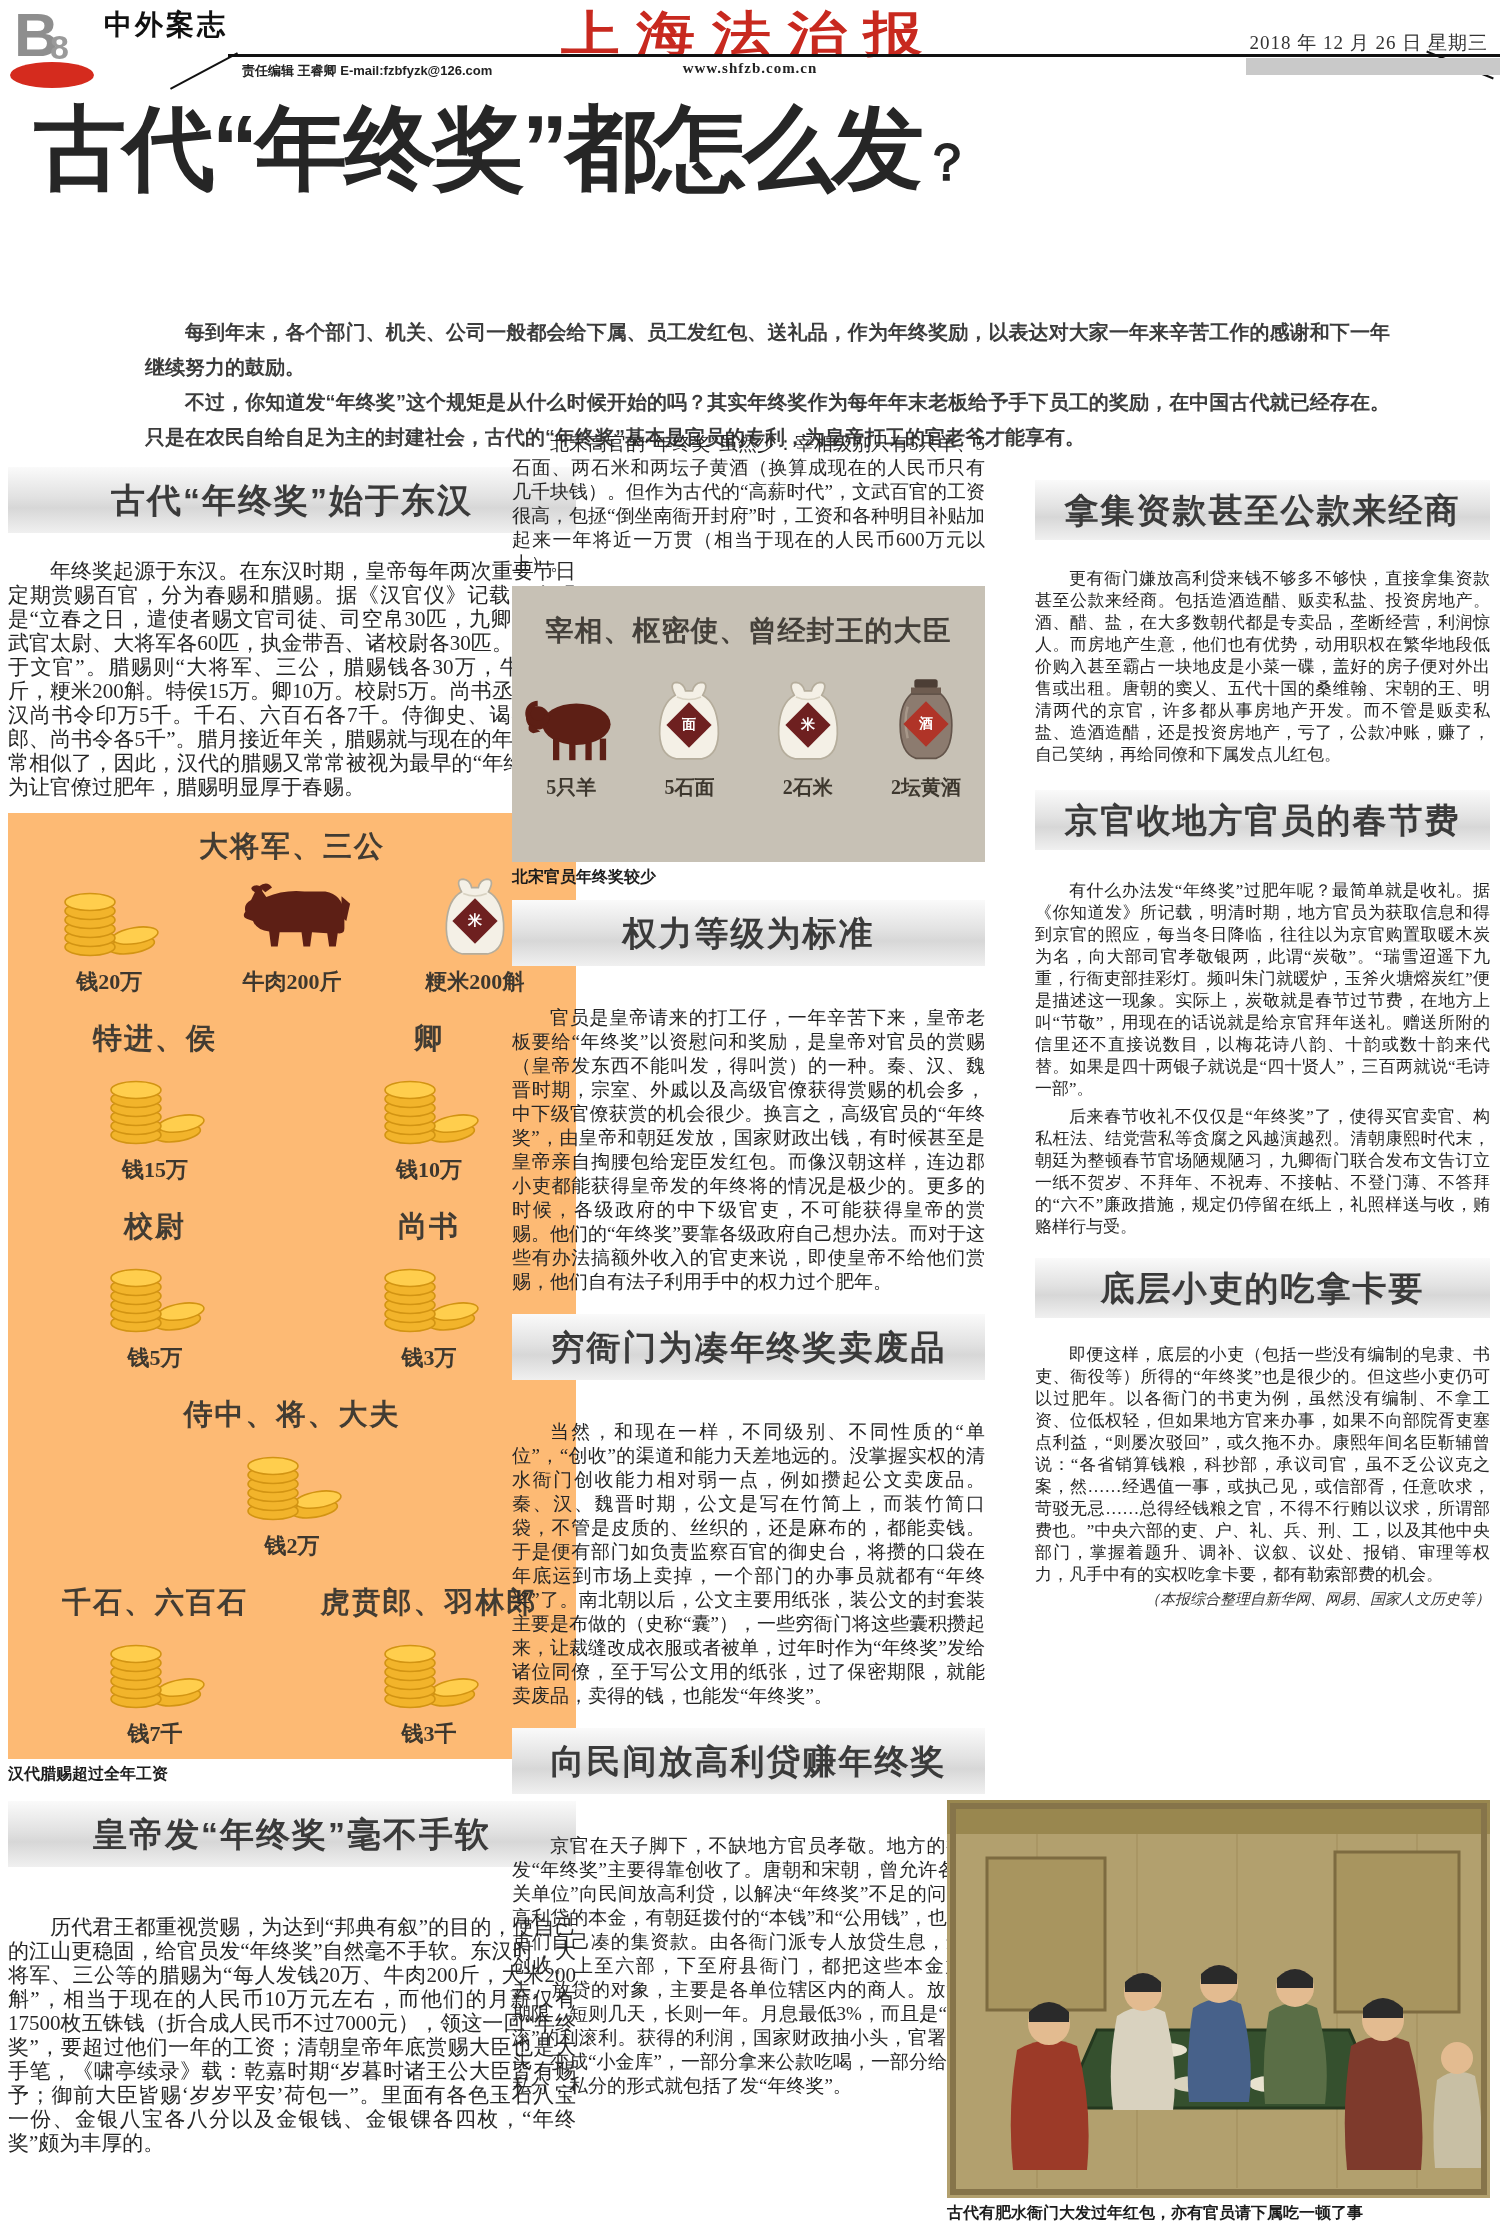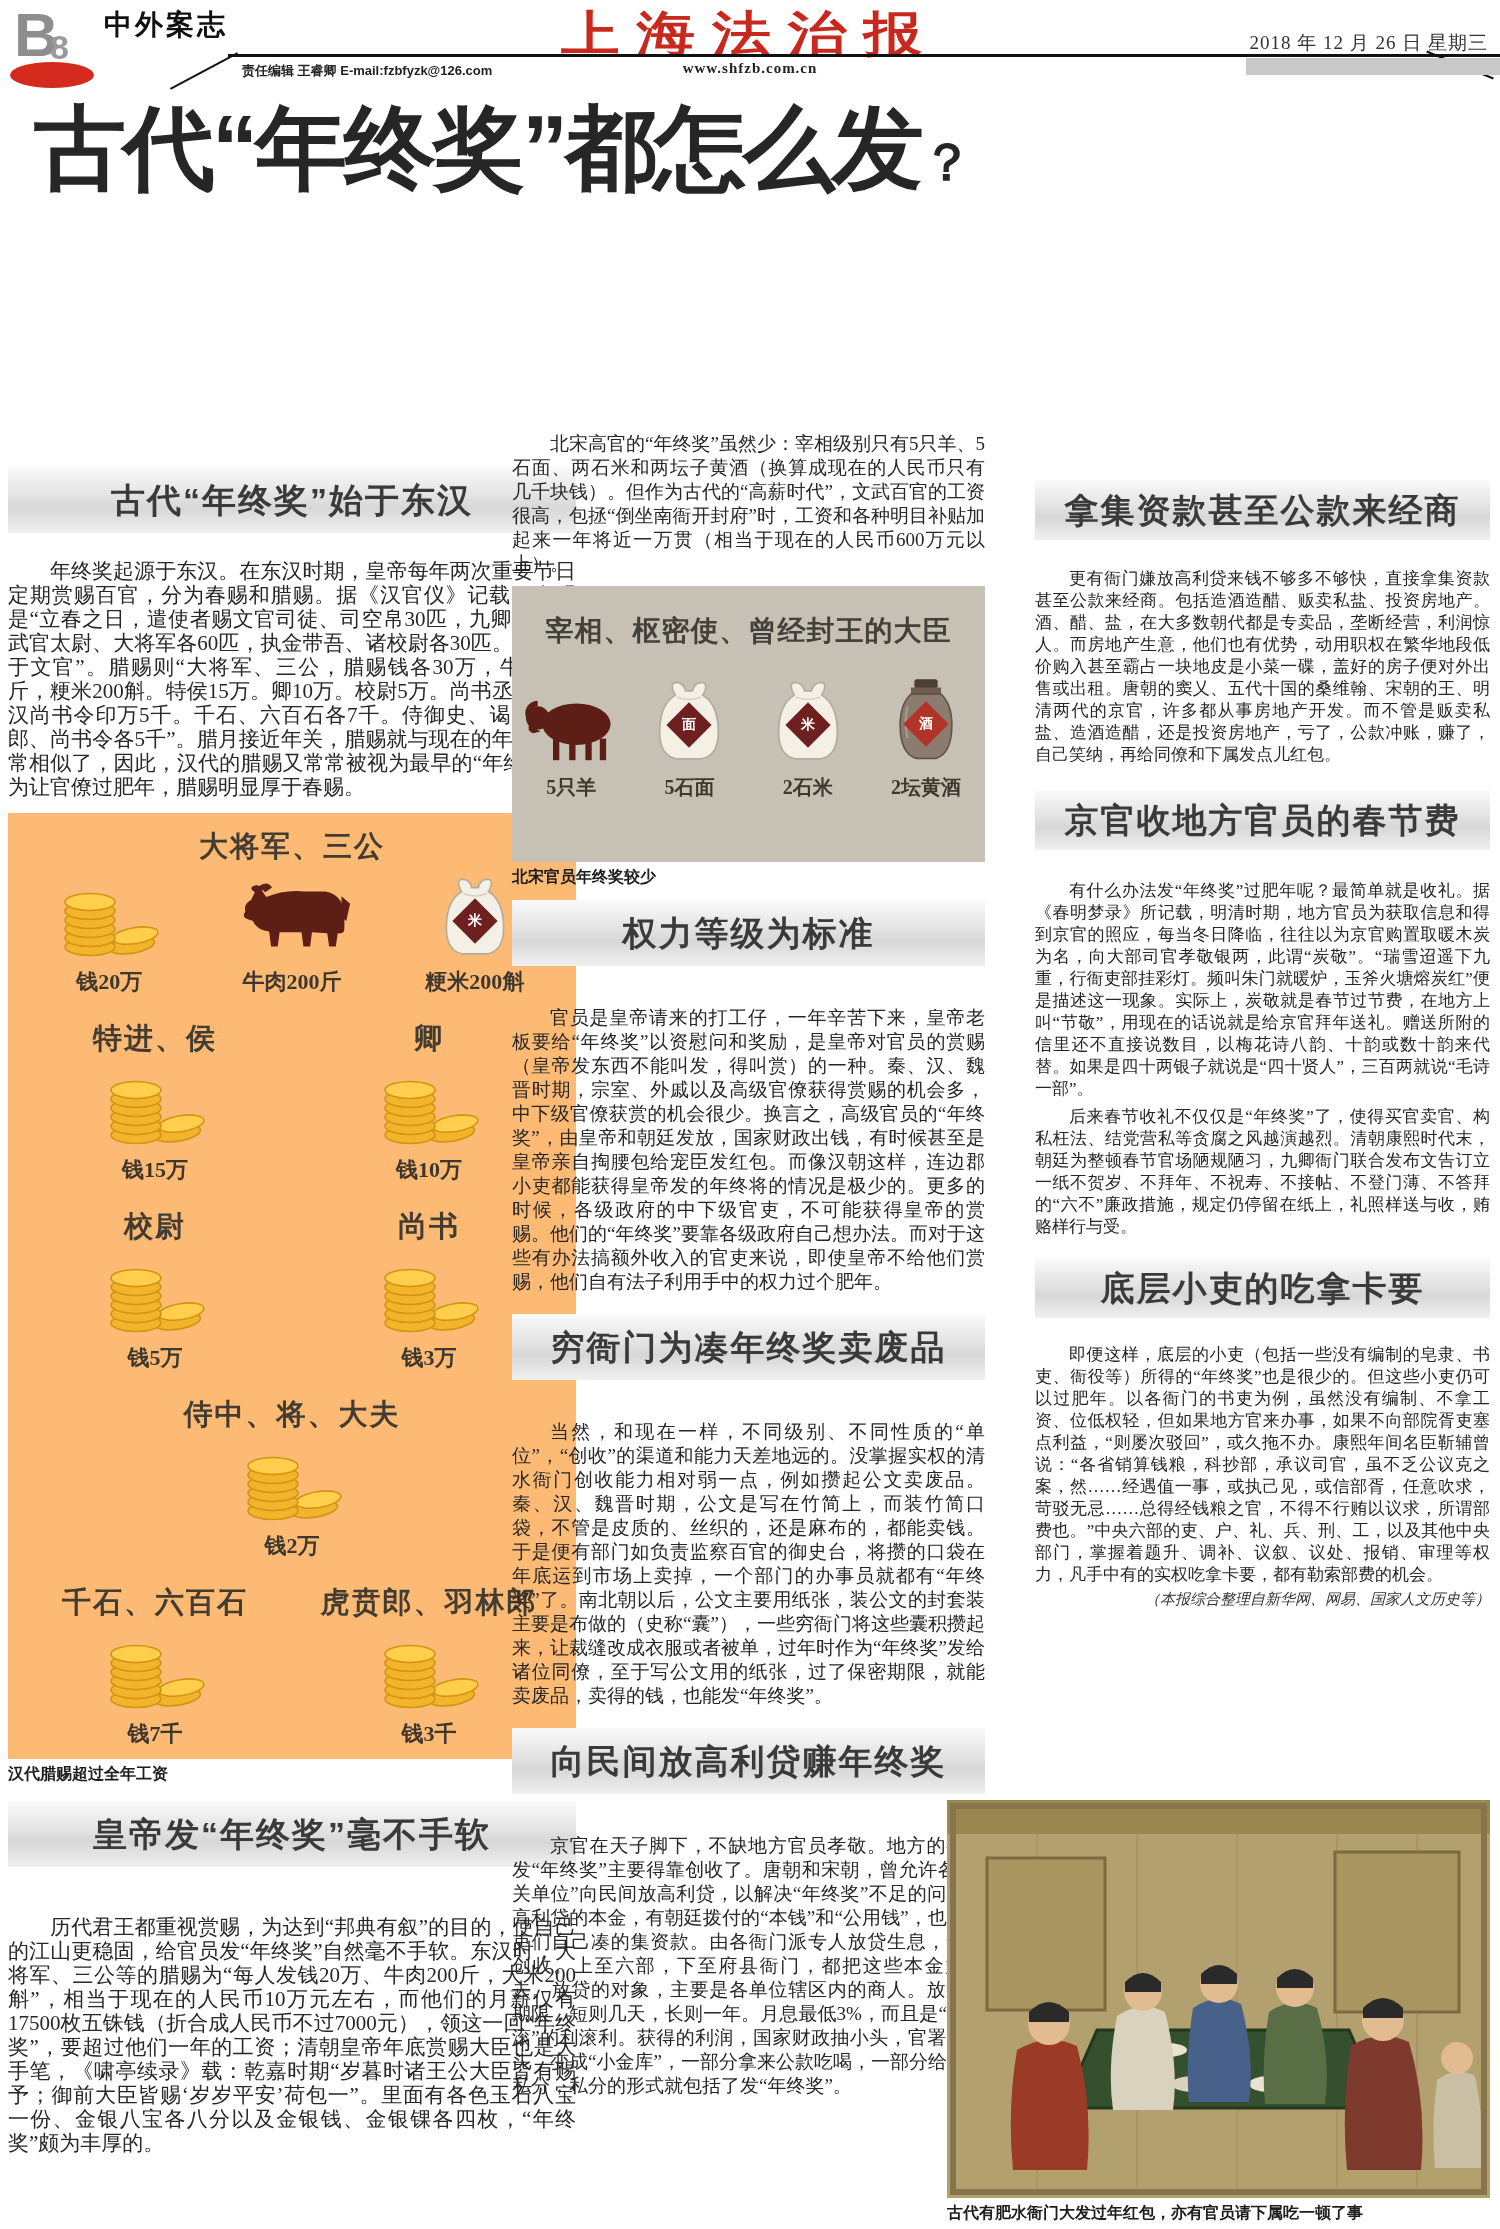--- a/index.html
+++ b/index.html
@@ -145,20 +145,24 @@
     <div class="hdr-rule"></div>
     <div class="hdr-slash-l"></div>
     <div class="hdr-slash-r"></div>
     <div class="editor-line">责任编辑 王睿卿 E-mail:fzbfyzk@126.com</div>
     <div class="site-url">www.shfzb.com.cn</div>
     <div class="hdr-graybar"></div>
   </div>
 
   <div class="headline"><span>古代“年终奖”都怎么发</span><span class="qm">？</span></div>
 
+  <div class="intro">
+    <p>每到年末，各个部门、机关、公司一般都会给下属、员工发红包、送礼品，作为年终奖励，以表达对大家一年来辛苦工作的感谢和下一年继续努力的鼓励。</p>
+    <p>不过，你知道发“年终奖”这个规矩是从什么时候开始的吗？其实年终奖作为每年年末老板给予手下员工的奖励，在中国古代就已经存在。只是在农民自给自足为主的封建社会，古代的“年终奖”基本是官员的专利，为皇帝打工的官老爷才能享有。</p>
+  </div>
 
   <div class="col col1">
     <div class="sec-title">古代“年终奖”始于东汉</div>
     <p class="body-p" style="margin-top:26px;">年终奖起源于东汉。在东汉时期，皇帝每年两次重要节日定期赏赐百官，分为春赐和腊赐。据《汉官仪》记载，春赐是“立春之日，遣使者赐文官司徒、司空帛30匹，九卿15匹；武官太尉、大将军各60匹，执金带吾、诸校尉各30匹。武官倍于文官”。腊赐则“大将军、三公，腊赐钱各30万，牛肉200斤，粳米200斛。特侯15万。卿10万。校尉5万。尚书丞、郎各汉尚书令印万5千。千石、六百石各7千。侍御史、谒者、议郎、尚书令各5千”。腊月接近年关，腊赐就与现在的年终奖非常相似了，因此，汉代的腊赐又常常被视为最早的“年终奖”。为让官僚过肥年，腊赐明显厚于春赐。</p>
 
     <div class="infographic">
       <div>
         <div class="ig-rank">大将军、三公</div>
         <div class="ig-items">
           <div class="ig-item">
@@ -309,21 +313,21 @@
 
     <div class="sec-title" style="margin-top:20px;">向民间放高利贷赚年终奖</div>
     <p class="body-p" style="margin-top:40px;">京官在天子脚下，不缺地方官员孝敬。地方的衙门发“年终奖”主要得靠创收了。唐朝和宋朝，曾允许各“机关单位”向民间放高利贷，以解决“年终奖”不足的问题。高利贷的本金，有朝廷拨付的“本钱”和“公用钱”，也有官吏们自己凑的集资款。由各衙门派专人放贷生息，进行创收。上至六部，下至府县衙门，都把这些本金放出去。放贷的对象，主要是各单位辖区内的商人。放贷的期限，短则几天，长则一年。月息最低3%，而且是“驴打滚”的利滚利。获得的利润，国家财政抽小头，官署留大头，变成“小金库”，一部分拿来公款吃喝，一部分给官吏私分，私分的形式就包括了发“年终奖”。</p>
   </div>
 
   <div class="col col3">
     <div class="sec-title" style="margin-top:30px;height:60px;line-height:60px;">拿集资款甚至公款来经商</div>
     <p class="body-p" style="margin-top:28px;">更有衙门嫌放高利贷来钱不够多不够快，直接拿集资款甚至公款来经商。包括造酒造醋、贩卖私盐、投资房地产。酒、醋、盐，在大多数朝代都是专卖品，垄断经营，利润惊人。而房地产生意，他们也有优势，动用职权在繁华地段低价购入甚至霸占一块地皮是小菜一碟，盖好的房子便对外出售或出租。唐朝的窦乂、五代十国的桑维翰、宋朝的王、明清两代的京官，许多都从事房地产开发。而不管是贩卖私盐、造酒造醋，还是投资房地产，亏了，公款冲账，赚了，自己笑纳，再给同僚和下属发点儿红包。</p>
 
     <div class="sec-title" style="margin-top:24px;height:60px;line-height:60px;">京官收地方官员的春节费</div>
-    <p class="body-p" style="margin-top:30px;">有什么办法发“年终奖”过肥年呢？最简单就是收礼。据《春明梦录》所记载，明清时期，地方官员为获取信息和得到京官的照应，每当冬日降临，往往以为京官购置取暖木炭为名，向大部司官孝敬银两，此谓“炭敬”。“瑞雪迢遥下九重，行衙吏部挂彩灯。频叫朱门就暖炉，玉斧火塘熔炭红”便是描述这一现象。实际上，炭敬就是春节过节费，在地方上叫“节敬”，用现在的话说就是给京官拜年送礼。赠送所附的信里还不直接说数目，以梅花诗八韵、十韵或数十韵来代替。如果是四十两银子就说是“四十贤人”，三百两就说“毛诗一部”。</p>
+    <p class="body-p" style="margin-top:30px;">有什么办法发“年终奖”过肥年呢？最简单就是收礼。据《你知道发》所记载，明清时期，地方官员为获取信息和得到京官的照应，每当冬日降临，往往以为京官购置取暖木炭为名，向大部司官孝敬银两，此谓“炭敬”。“瑞雪迢遥下九重，行衙吏部挂彩灯。频叫朱门就暖炉，玉斧火塘熔炭红”便是描述这一现象。实际上，炭敬就是春节过节费，在地方上叫“节敬”，用现在的话说就是给京官拜年送礼。赠送所附的信里还不直接说数目，以梅花诗八韵、十韵或数十韵来代替。如果是四十两银子就说是“四十贤人”，三百两就说“毛诗一部”。</p>
     <p class="body-p" style="margin-top:6px;">后来春节收礼不仅仅是“年终奖”了，使得买官卖官、构私枉法、结党营私等贪腐之风越演越烈。清朝康熙时代末，朝廷为整顿春节官场陋规陋习，九卿衙门联合发布文告订立一纸不贺岁、不拜年、不祝寿、不接帖、不登门薄、不答拜的“六不”廉政措施，规定仍停留在纸上，礼照样送与收，贿赂样行与受。</p>
 
     <div class="sec-title" style="margin-top:20px;height:60px;line-height:60px;">底层小吏的吃拿卡要</div>
     <p class="body-p" style="margin-top:26px;">即便这样，底层的小吏（包括一些没有编制的皂隶、书吏、衙役等）所得的“年终奖”也是很少的。但这些小吏仍可以过肥年。以各衙门的书吏为例，虽然没有编制、不拿工资、位低权轻，但如果地方官来办事，如果不向部院胥吏塞点利益，“则屡次驳回”，或久拖不办。康熙年间名臣靳辅曾说：“各省销算钱粮，科抄部，承议司官，虽不乏公议克之案，然……经遇值一事，或执己见，或信部胥，任意吹求，苛驳无忌……总得经钱粮之官，不得不行贿以议求，所谓部费也。”中央六部的吏、户、礼、兵、刑、工，以及其他中央部门，掌握着题升、调补、议叙、议处、报销、审理等权力，凡手中有的实权吃拿卡要，都有勒索部费的机会。</p>
     <p class="credit">（本报综合整理自新华网、网易、国家人文历史等）</p>
   </div>
 
   <div class="painting-wrap">
     <svg class="painting" viewBox="0 0 543 398" width="543" height="398">
       <rect width="543" height="398" fill="#b2a06e"></rect>

